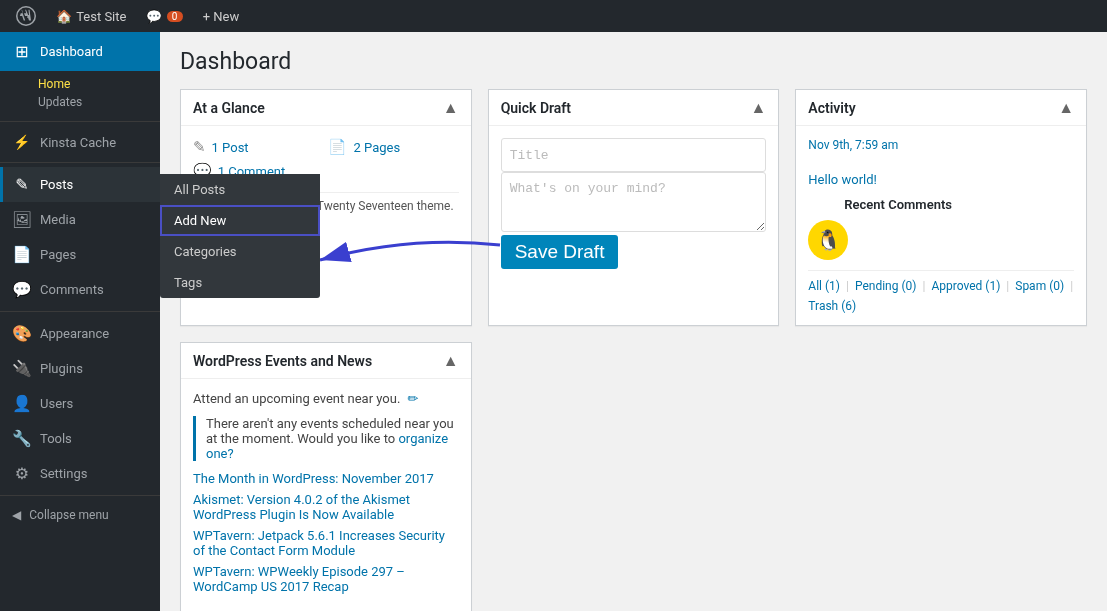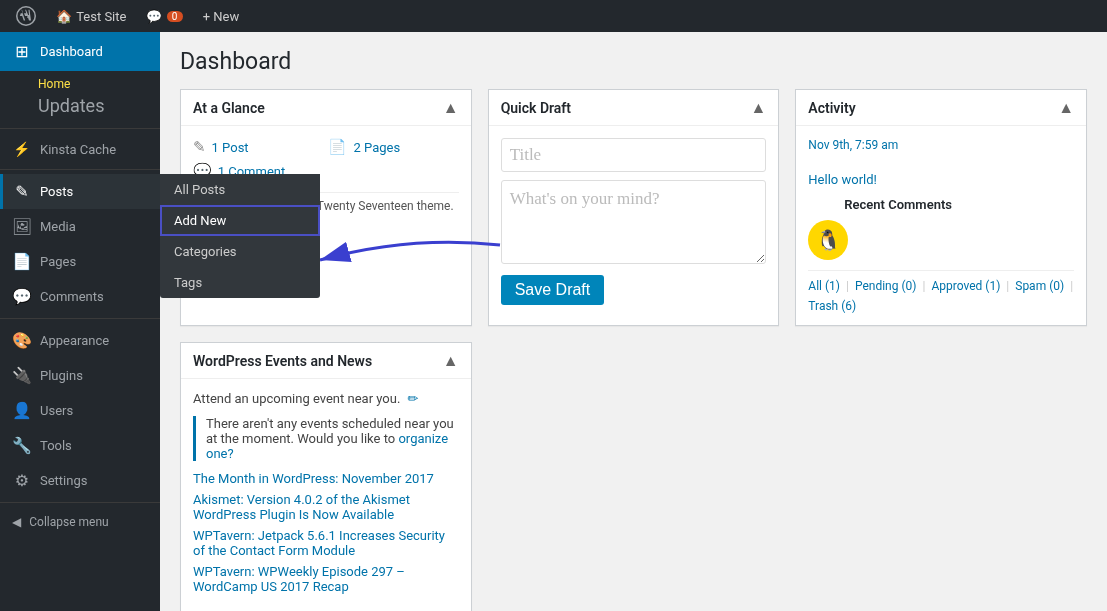--- a/index.html
+++ b/index.html
@@ -200,35 +200,34 @@
     }
     .activity-footer a { color: #0073aa; text-decoration: none; }
     .activity-footer span { color: #ccc; }
 
     
     .quick-draft { }
     .quick-draft input, .quick-draft textarea {
       width: 100%;
       border: 1px solid #ddd;
       padding: 8px;
-      font-size: 17px;
+      font-size: 13px;
       color: #333;
-      margin-bottom: 8px;
       border-radius: 3px;
-      font-family: Liberation Serif, serif;
+      font-family: Liberation Mono, monospace;
     }
     .quick-draft input { height: 34px; }
-    .quick-draft textarea { height: 84px; resize: vertical; }
+    .quick-draft textarea { height: 60px; resize: vertical; }
     .quick-draft input::placeholder, .quick-draft textarea::placeholder { color: #bbb; }
     .btn-save-draft {
       background: #0085ba;
       color: #fff;
       border: none;
       padding: 6px 14px;
-      font-size: 16px;
+      font-size: 19px;
       cursor: pointer;
       border-radius: 3px;
     }
 
     
     .events-content { font-size: 13px; color: #444; }
     .events-content .edit-pencil { color: #0073aa; cursor: pointer; margin-left: 4px; }
     .events-notice {
       border-left: 3px solid #0073aa;
       padding-left: 10px;
@@ -272,21 +271,21 @@
 
     <div class="menu-item active" style="background:#0073aa; color:#fff; padding: 10px 12px;">
       <span class="menu-icon">⊞</span>
       <span>Dashboard</span>
     </div>
 
     <div class="menu-item-home" style="padding: 6px 12px 2px 38px; color: #fde047; font-size:12px;">
       <span>Home</span>
     </div>
 
-    <div class="menu-item-home" style="padding: 2px 12px 8px 38px; color: #9ea3a8; font-size:18px;">
+    <div class="menu-item-home" style="padding: 2px 12px 8px 38px; color: #9ea3a8; font-size:12px;">
       <span>Updates</span>
     </div>
 
     <div class="menu-separator"></div>
 
     <div class="menu-item">
       <span class="menu-icon" style="font-size:14px;">⚡</span>
       <span>Kinsta Cache</span>
     </div>
 

